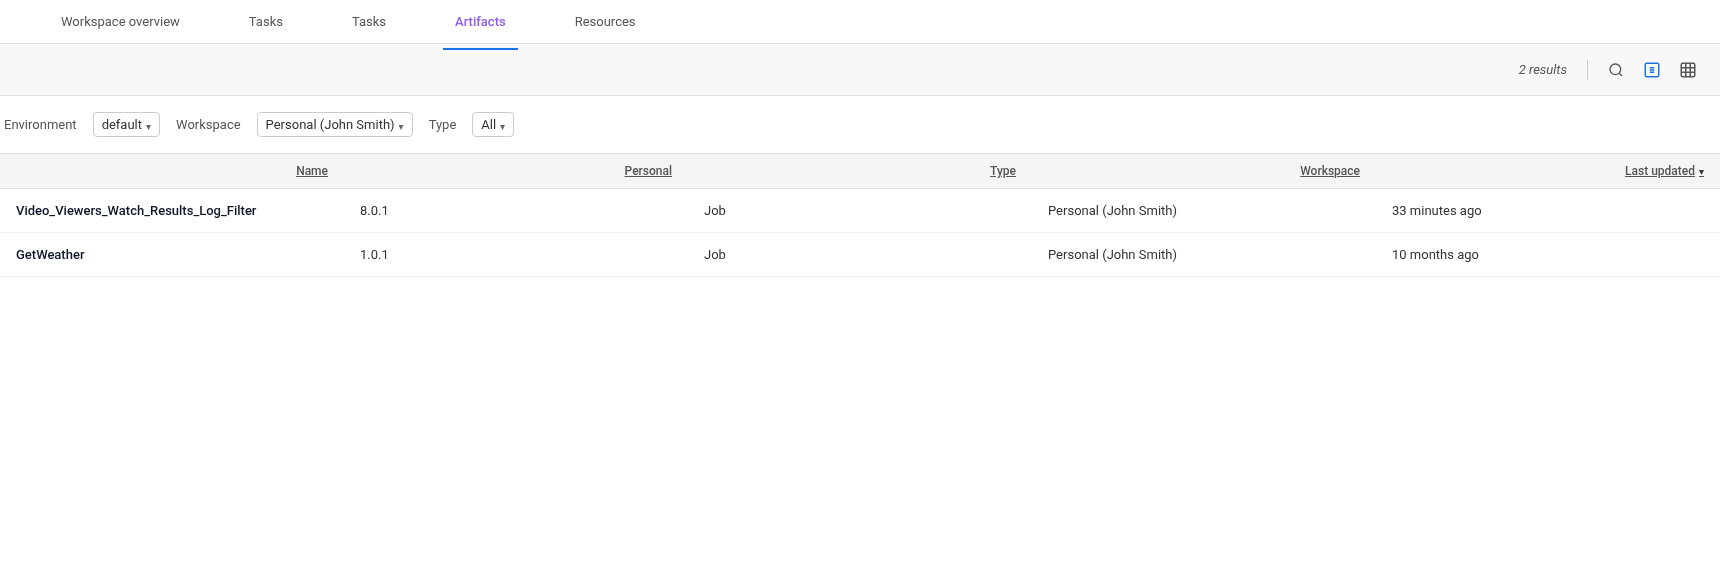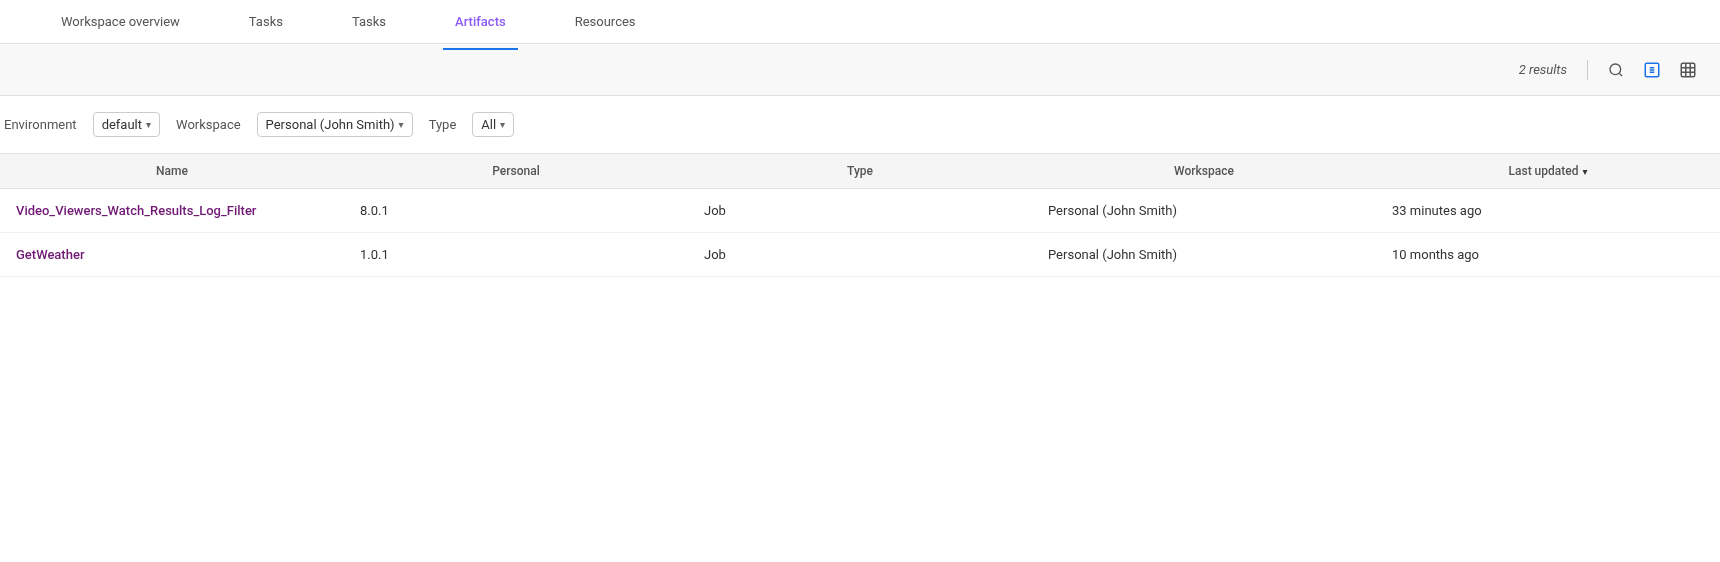--- a/index.html
+++ b/index.html
@@ -111,21 +111,21 @@
       border-bottom: 1px solid #e0e0e0;
     }
 
     .filter-label {
       font-size: 13px;
       color: #555;
     }
 
     .filter-select {
       display: flex;
-      align-items: center;
+      align-items: flex-end;
       border: 1px solid #ccc;
       border-radius: 4px;
       padding: 4px 8px;
       cursor: pointer;
       font-size: 13px;
       color: #333;
       background: #fff;
       gap: 4px;
     }
 
@@ -144,25 +144,26 @@
       border-collapse: collapse;
     }
 
     thead tr {
       background: #f5f5f5;
       border-bottom: 1px solid #e0e0e0;
     }
 
     th {
       padding: 10px 16px;
-      text-align: center;
+      text-align: right;
       font-size: 12px;
       font-weight: 500;
       color: #555;
       border-right: none;
+      text-decoration: underline;
     }
 
     th.sortable {
       cursor: pointer;
     }
 
     .sort-arrow {
       font-size: 10px;
       margin-left: 4px;
       color: #333;
@@ -170,21 +171,21 @@
 
     td {
       padding: 14px 16px;
       font-size: 13px;
       color: #333;
       border-bottom: 1px solid #f0f0f0;
     }
 
     .artifact-name {
       font-weight: 500;
-      color: #701a75;
+      color: #0f172a;
       cursor: pointer;
     }
 
     
     .col-name { width: 20%; }
     .col-version { width: 20%; }
     .col-type { width: 20%; }
     .col-workspace { width: 20%; }
     .col-lastupdated { width: 20%; }
   </style>

